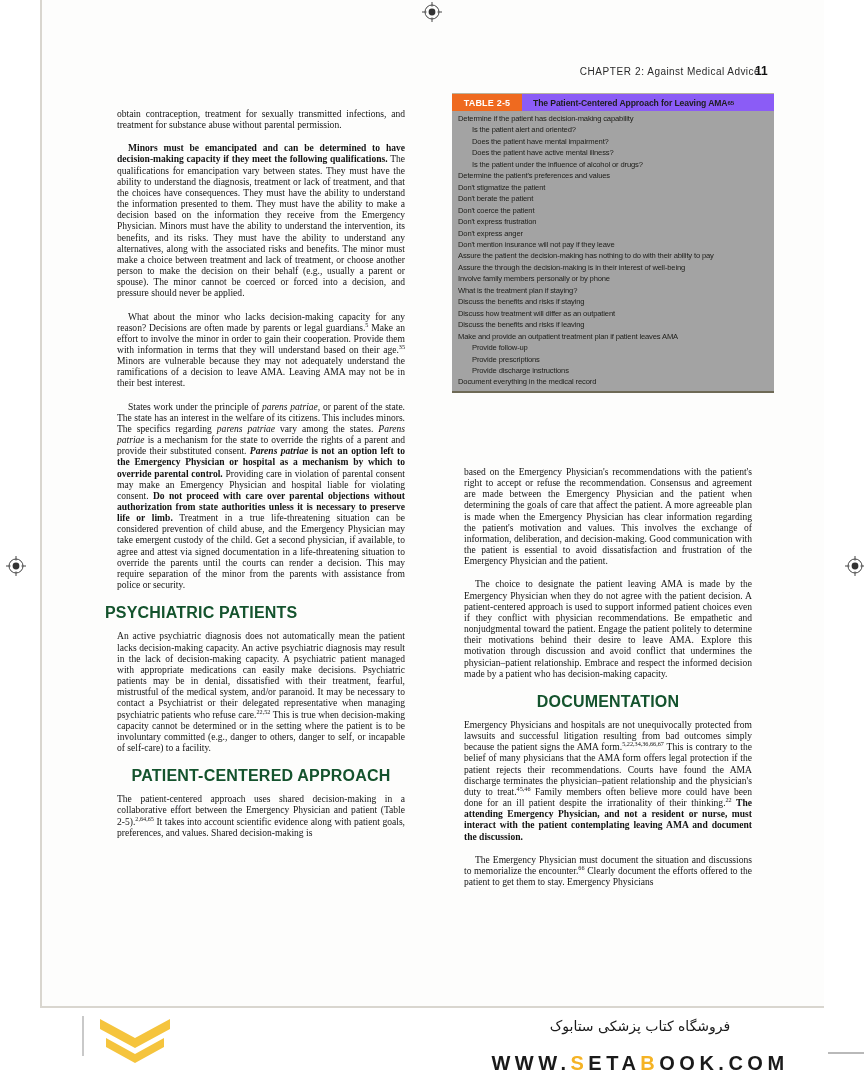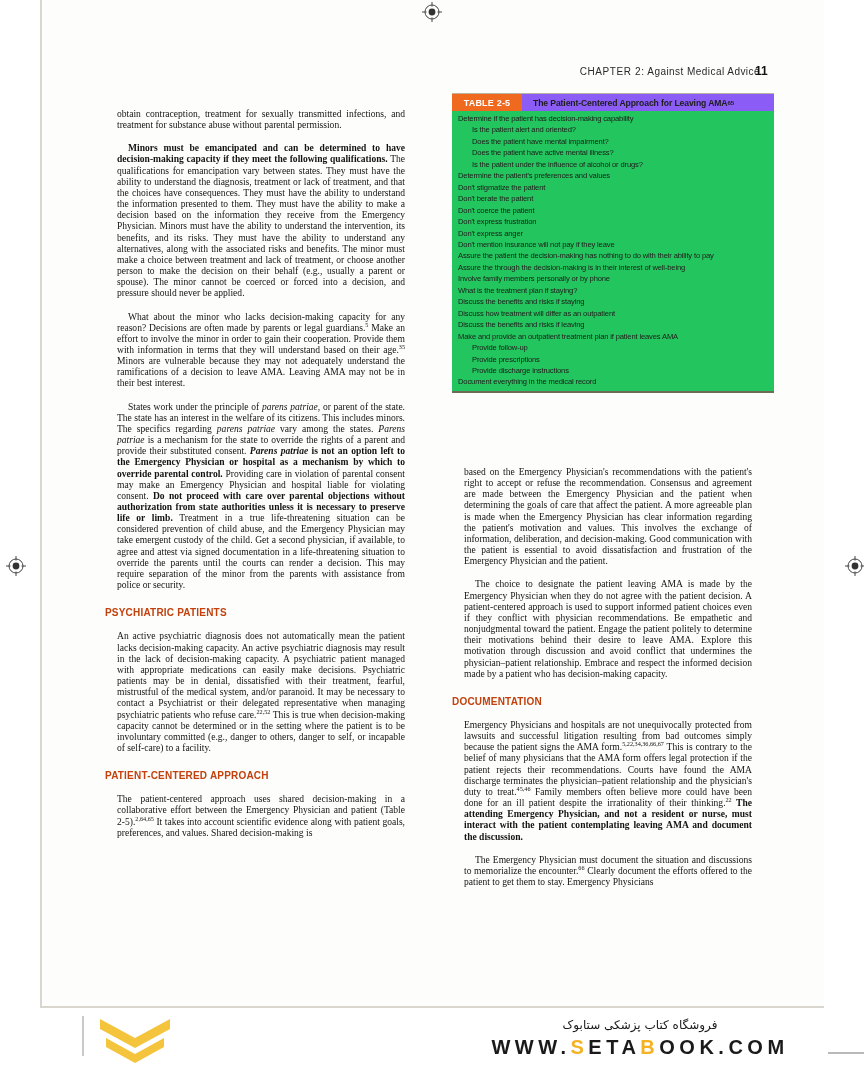--- a/index.html
+++ b/index.html
@@ -70,27 +70,27 @@
   .col p.noindent{ text-indent:0; }
   .col p + p{ margin-top:0; }
 
   b, .b{ font-weight:bold; }
   i, .i{ font-style:italic; }
   sup{ font-size:6.2px; vertical-align:super; line-height:0; }
 
   h2.section-head{
     font-family:"Liberation Sans", sans-serif;
     font-weight:bold;
-    font-size:10px;
+    font-size:16px;
     letter-spacing:.2px;
-    color:#c2410c;
+    color:#14532d;
     margin:17px 0 6px 0;
     text-align:left;
   }
-  h2.section-head.centered{ text-align:left; }
+  h2.section-head.centered{ text-align:center; }
 
   
   #table-2-5{
     position:absolute;
     left:452px; top:93px; width:322px;
     border-top:1px solid #b9b49f;
     border-bottom:2px solid #6e6a56;
     box-sizing:border-box;
     background:#eef1e3;
   }
@@ -114,21 +114,21 @@
     flex:1;
     display:flex; align-items:center;
     padding-left:11px;
     font-family:"Liberation Sans", sans-serif;
     font-weight:bold;
     font-size:8.6px;
     color:#1d1d1d;
     letter-spacing:-.1px;
   }
   #table-body{
-    background:#22c55e;
+    background:#a3a3a3;
     padding:2px 6px 3px 6px;
   }
   .trow{
     font-family:"Liberation Sans", sans-serif;
     font-size:7.6px;
     line-height:11.45px;
     color:#20201c;
     white-space:nowrap;
     letter-spacing:-.15px;
   }
@@ -159,24 +159,24 @@
     width:2px; height:40px; background:#c9c9c9; margin:0 12px 10px 2px;
   }
   #logo-chevrons{ width:78px; height:50px; }
 
   #footer-right{
     position:absolute; left:440px; top:10px; width:400px;
     text-align:center;
   }
   #footer-fa{
     font-family:"DejaVu Sans", sans-serif;
-    font-size:12px;
+    font-size:14px;
     color:#1a1a1a;
     direction:rtl;
-    margin-bottom:4px;
+    margin-bottom:18px;
     letter-spacing:0px;
   }
   #footer-url{
     font-family:"Liberation Sans", sans-serif;
     font-size:20px;
     font-weight:bold;
     letter-spacing:4.5px;
     color:#1a1a1a;
   }
   #footer-url .accent{ color:#f5b324; }

